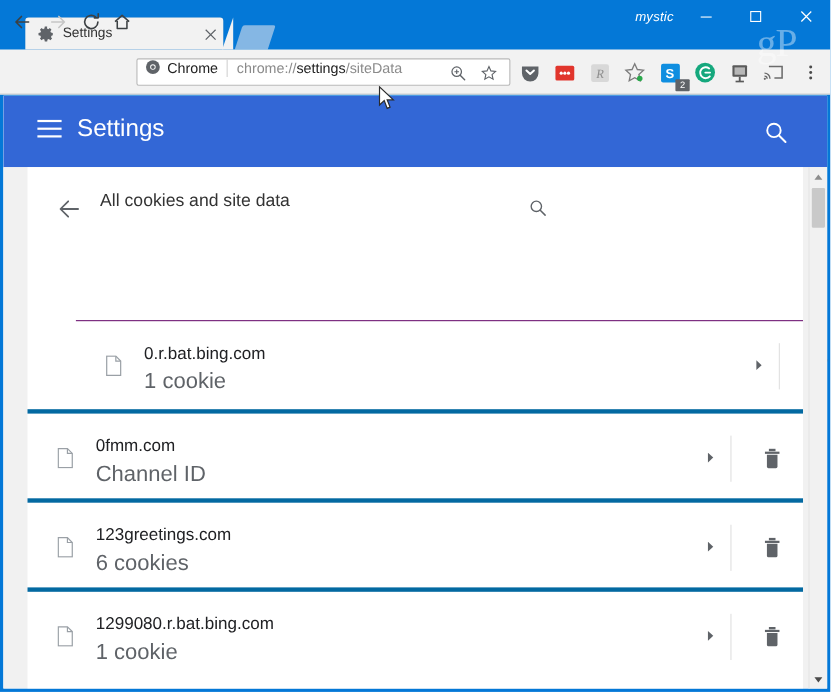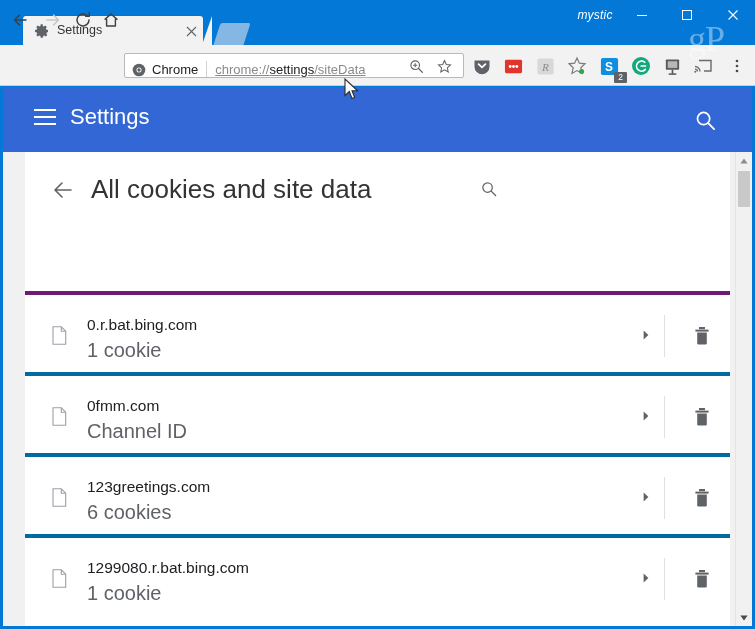--- a/index.html
+++ b/index.html
@@ -124,21 +124,21 @@
 
   
   #omnibox {
     position: absolute;
     left: 124px; top: 53px;
     width: 340px; height: 25px;
     background: #ffffff;
     border: 1px solid #b9b9b9;
     border-radius: 2px;
     display: flex;
-    align-items: flex-end;
+    align-items: flex-start;
   }
   #omni-chrome-logo {
     margin-left: 7px;
     width: 14px; height: 14px;
     flex: 0 0 auto;
   }
   #omni-chrome-label {
     margin-left: 6px;
     font-size: 13px;
     color: #222222;
@@ -147,21 +147,20 @@
   #omni-sep {
     margin: 0 8px;
     width: 1px; height: 16px;
     background: #d2d2d2;
     flex: 0 0 auto;
   }
   #omni-url {
     font-size: 13px;
     color: #8a8a8a;
     white-space: nowrap;
-    text-decoration: underline;
   }
   #omni-url b { color: #222222; font-weight: normal; }
 
   #omni-zoom {
     position: absolute;
     right: 38px; top: 4px;
     width: 17px; height: 17px;
     display: flex; align-items: center; justify-content: center;
   }
   #omni-star {
@@ -277,21 +276,21 @@
   }
   #back-arrow {
     position: absolute;
     left: 23px; top: 23px;
     width: 30px; height: 30px;
     display: flex; align-items: center; justify-content: center;
   }
   #subpage-title {
     position: absolute;
     left: 66px; top: 22px;
-    font-size: 26px;
+    font-size: 16px;
     color: #333333;
     white-space: nowrap;
   }
 
   
   #cookie-search {
     position: absolute;
     left: 456px; top: 22px;
     width: 236px; height: 32px;
   }
@@ -333,21 +332,21 @@
   #cookie-list {
     position: absolute;
     left: 0; top: 139px;
     width: 705px;
   }
   .cookie-row {
     position: relative;
     height: 81px;
     border-top: 4px solid #0369a1;
   }
-  .cookie-row:first-child { border-top: 4px solid #701a75; }
+  .cookie-row:first-child { border-top: 1px solid #701a75; margin-left: 44px; }
 
   .row-icon {
     position: absolute;
     left: 27px; top: 31px;
     width: 15px; height: 19px;
   }
   .row-text {
     position: absolute;
     left: 62px; top: 18px;
     width: 520px;

